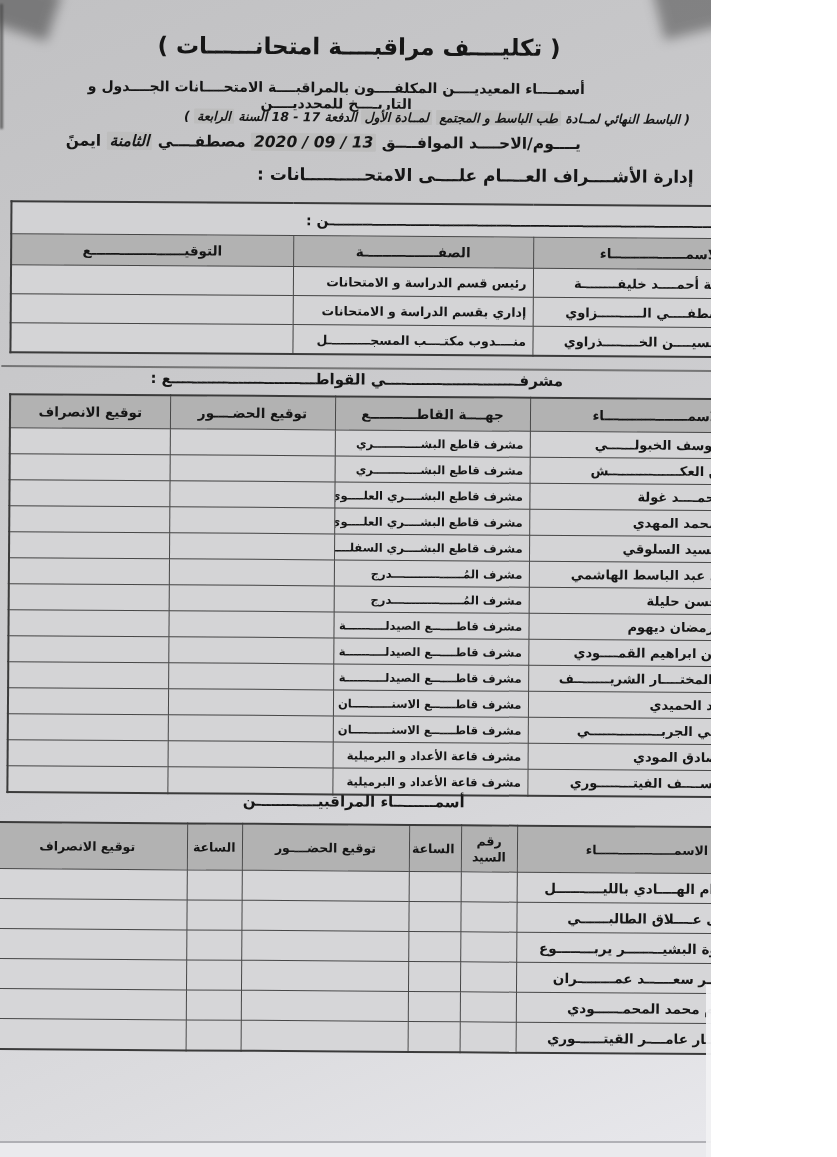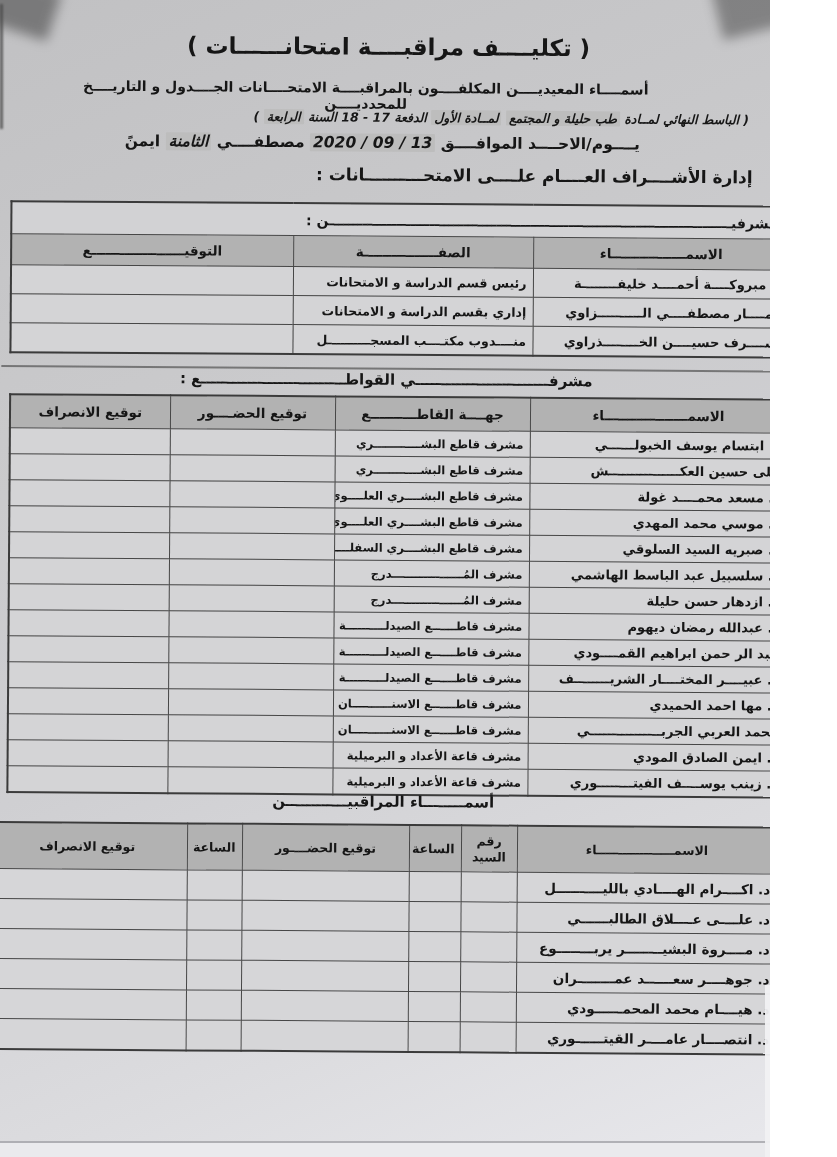--- a/index.html
+++ b/index.html
@@ -1,17 +1,17 @@
 <!DOCTYPE html>
 <html lang="ar"><head>
 <meta charset="utf-8">
 <style>
   html,body{margin:0;padding:0;}
   body{width:837px;height:1157px;overflow:hidden;font-family:"DejaVu Sans",sans-serif;}
-  .sheet{position:relative;width:770px;height:1157px;overflow:hidden;color:#161616;
+  .sheet{position:relative;width:711px;height:1157px;overflow:hidden;color:#161616;
     background:linear-gradient(158deg,#c1c1c3 0%,#c9c9cb 30%,#cfcfd2 55%,#dcdcdf 80%,#e8e8ec 100%);}
   .content{position:absolute;inset:0;direction:rtl;transform:rotate(0.4deg);transform-origin:420px 560px;}
   .abs{position:absolute;}
   .doc-title{top:34px;left:80px;right:80px;text-align:center;font-size:23px;font-weight:bold;letter-spacing:.5px;}
   .doc-sub1{top:80px;left:60px;right:105px;text-align:center;font-size:14px;font-weight:bold;}
   .doc-sub2{top:110px;right:24px;font-size:12.5px;font-weight:bold;font-style:italic;}
   .doc-date{top:134px;right:133px;font-size:15.5px;font-weight:bold;}
   .section-title{top:165px;right:20px;font-size:17px;font-weight:bold;}
   .hl{background:#bdbdbd;padding:0 3px;border-radius:1px;font-style:italic;}
   .tbl{border-collapse:collapse;table-layout:fixed;background:transparent;}
@@ -48,21 +48,21 @@
 <body>
 
 <div class="sheet">
 
   <div class="content">
 
     <div class="abs doc-title">( تكليــــف مراقبــــة امتحانــــــات )</div>
 
     <div class="abs doc-sub1">أسمــــاء المعيديــــن المكلفــــون بالمراقبــــة الامتحــــانات الجــــدول و التاريــــخ للمحدديــــن</div>
 
-    <div class="abs doc-sub2"><span>( الباسط النهائي لمــادة </span><span class="hl">طب حليلة و المجتمع</span> <span class="hl">لمــادة الأول</span><span> الدفعة 17 - 18 السنة </span><span class="hl">الرابعة</span><span> )</span></div>
+    <div class="abs doc-sub2"><span>( الباسط النهائي لمــادة </span><span class="hl">طب الباسط و المجتمع</span> <span class="hl">لمــادة الأول</span><span> الدفعة 17 - 18 السنة </span><span class="hl">الرابعة</span><span> )</span></div>
 
     <div class="abs doc-date"><span>يــــوم/الاحــــد الموافــــق </span><span class="hl">13 / 09 / 2020</span><span> مصطفــــي </span><span class="hl" style="">الثامنة</span><span> ايمنً</span></div>
 
     <div class="abs section-title">إدارة الأشــــراف العــــام علــــى الامتحــــــــــانات :</div>
 
     <table class="abs tbl t1" dir="rtl">
       <colgroup>
           <col style="width:44px">
           <col style="width:256px">
           <col style="width:240px">

